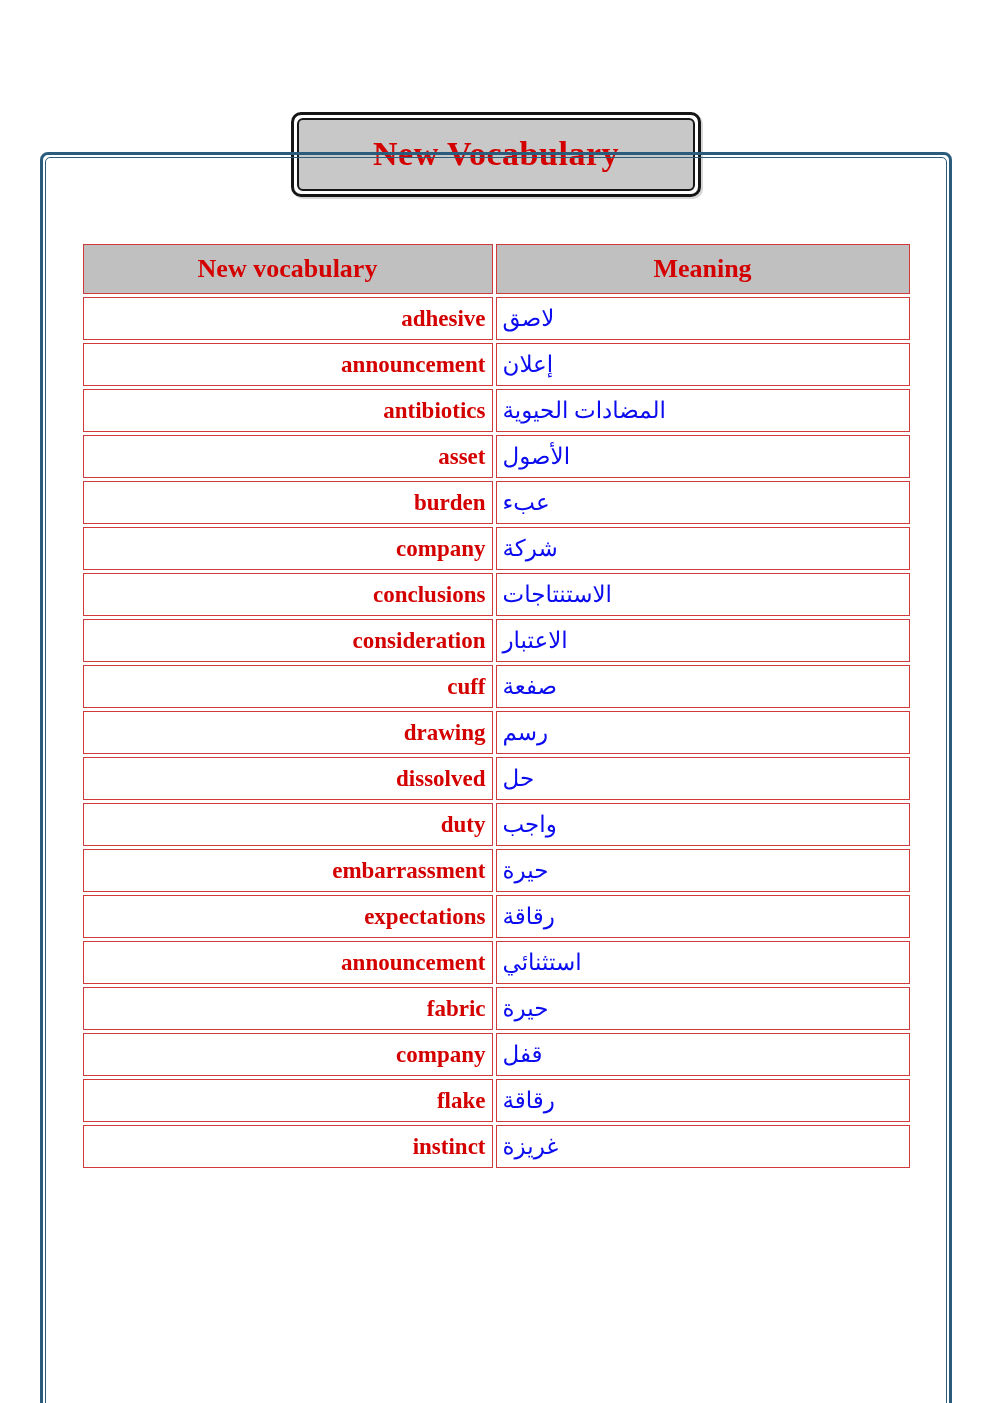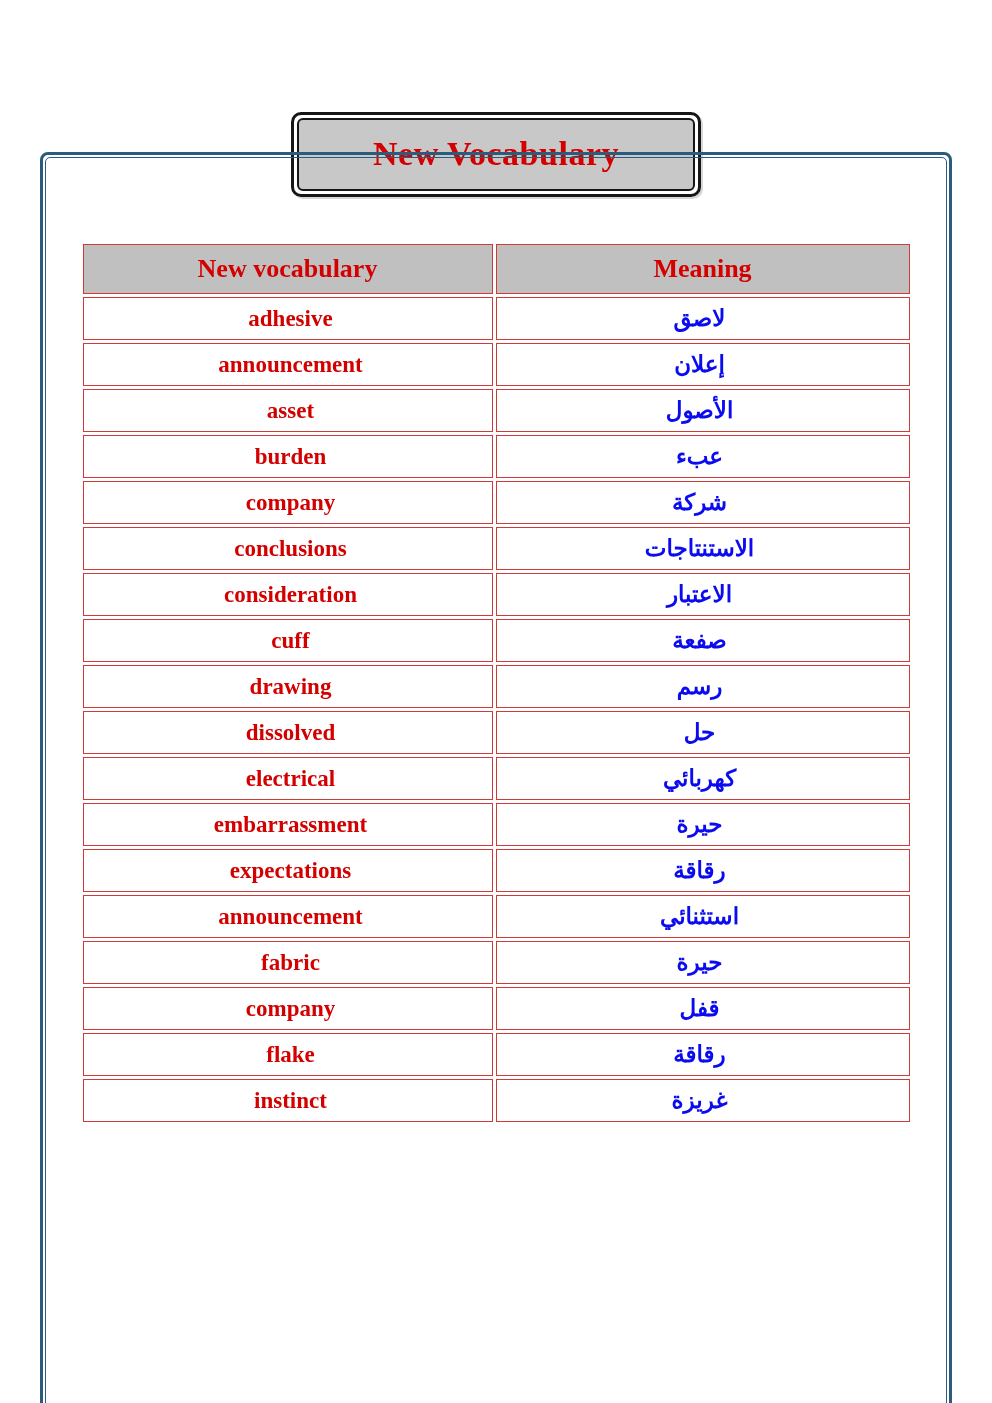--- a/index.html
+++ b/index.html
@@ -82,29 +82,29 @@
     height: 44px;
     padding: 2px 8px;
   }
   table.vocab col.c-word    { width: 410px; }
   table.vocab col.c-meaning { width: 414px; }
 
   td.word-cell {
     color: var(--accent-red, #d40000);
     font-size: 23px;
     font-weight: bold;
-    text-align: center;
+    text-align: right;
     padding: 4px 6px 4px 12px;
     height: 33px;
   }
   td.meaning-cell {
     color: var(--meaning-blue, #0b0bef);
     font-size: 23px;
-    font-weight: bold;
-    text-align: center;
+    font-weight: normal;
+    text-align: left;
     direction: rtl;
     padding: 4px 12px 4px 6px;
     height: 33px;
   }
 </style>
 </head>
 <body>
 
 <div class="content">
 
@@ -132,20 +132,24 @@
     <tbody id="vocab-body">
         <tr>
           <td class="word-cell">adhesive</td>
           <td class="meaning-cell" dir="rtl" lang="ar">لاصق</td>
         </tr>
         <tr>
           <td class="word-cell">announcement</td>
           <td class="meaning-cell" dir="rtl" lang="ar">إعلان</td>
         </tr>
         <tr>
+          <td class="word-cell">antibiotics</td>
+          <td class="meaning-cell" dir="rtl" lang="ar">المضادات الحيوية</td>
+        </tr>
+        <tr>
           <td class="word-cell">asset</td>
           <td class="meaning-cell" dir="rtl" lang="ar">الأصول</td>
         </tr>
         <tr>
           <td class="word-cell">burden</td>
           <td class="meaning-cell" dir="rtl" lang="ar">عبء</td>
         </tr>
         <tr>
           <td class="word-cell">company</td>
           <td class="meaning-cell" dir="rtl" lang="ar">شركة</td>
@@ -164,22 +168,22 @@
         </tr>
         <tr>
           <td class="word-cell">drawing</td>
           <td class="meaning-cell" dir="rtl" lang="ar">رسم</td>
         </tr>
         <tr>
           <td class="word-cell">dissolved</td>
           <td class="meaning-cell" dir="rtl" lang="ar">حل</td>
         </tr>
         <tr>
-          <td class="word-cell">electrical</td>
-          <td class="meaning-cell" dir="rtl" lang="ar">كهربائي</td>
+          <td class="word-cell">duty</td>
+          <td class="meaning-cell" dir="rtl" lang="ar">واجب</td>
         </tr>
         <tr>
           <td class="word-cell">embarrassment</td>
           <td class="meaning-cell" dir="rtl" lang="ar">حيرة</td>
         </tr>
         <tr>
           <td class="word-cell">expectations</td>
           <td class="meaning-cell" dir="rtl" lang="ar">رقاقة</td>
         </tr>
         <tr>

